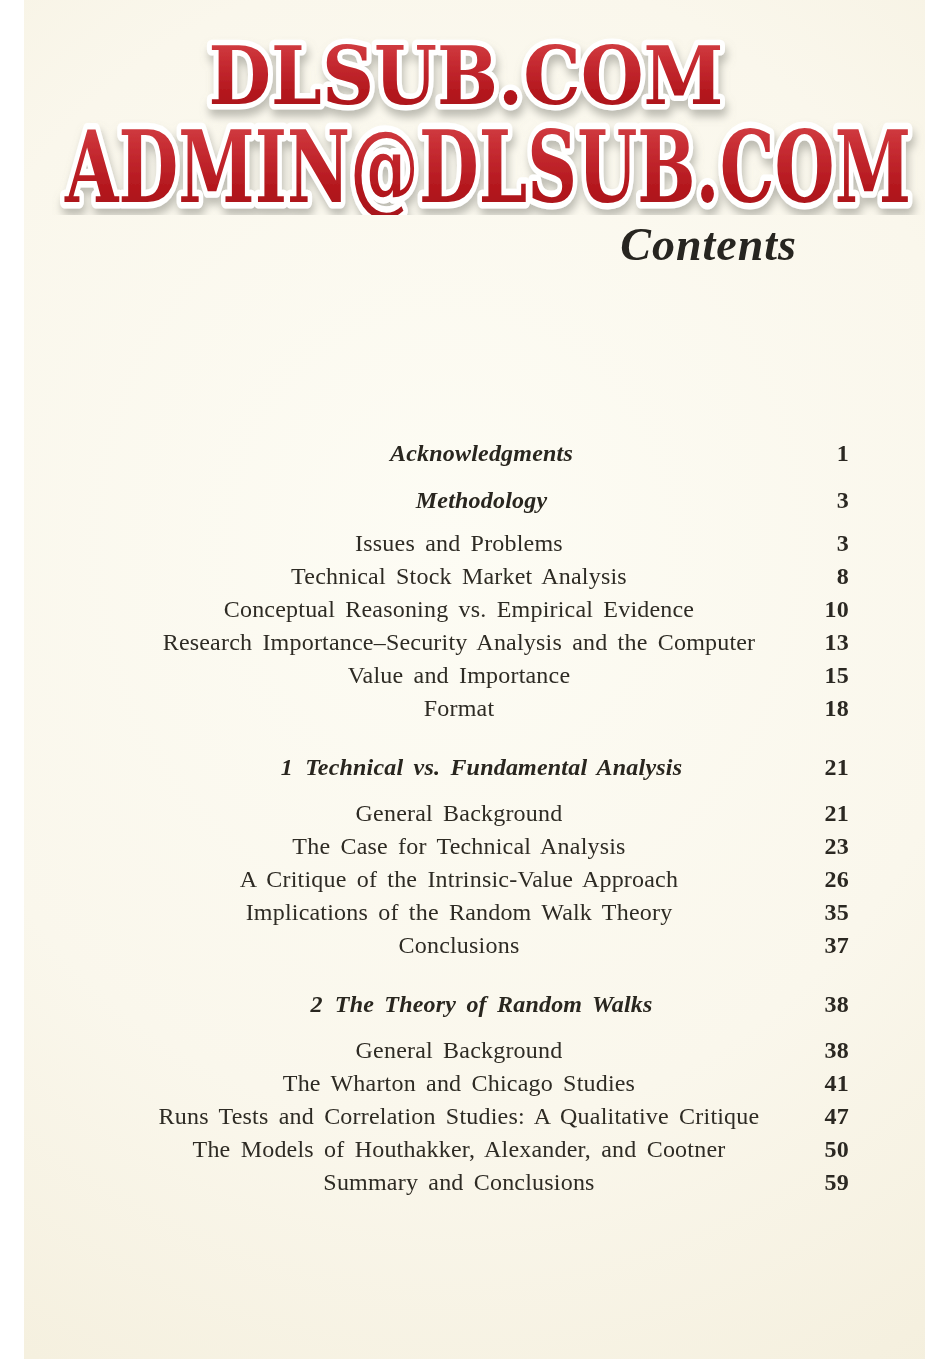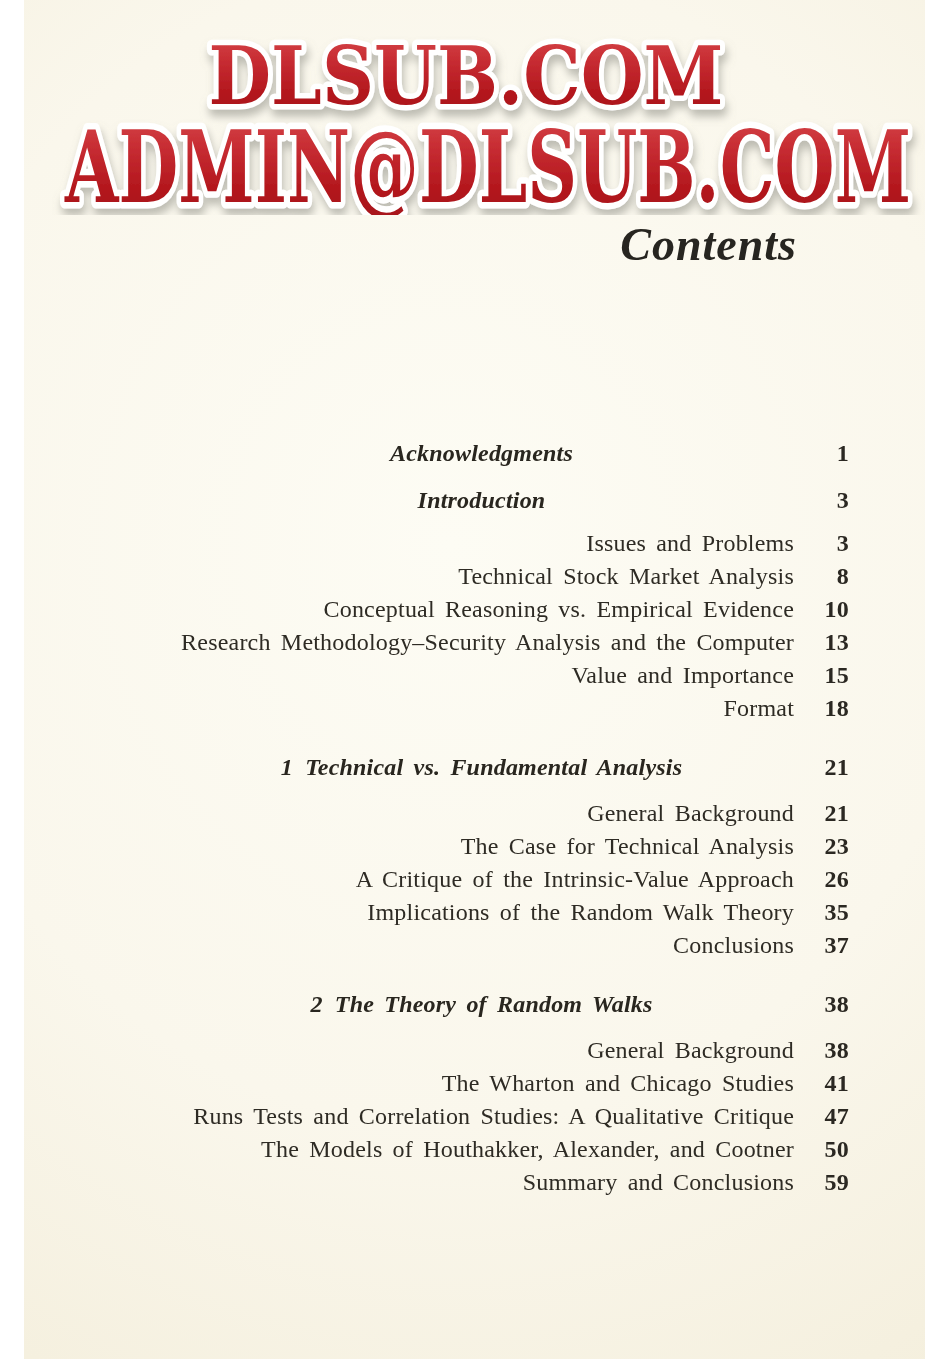--- a/index.html
+++ b/index.html
@@ -54,21 +54,21 @@
     margin: 162px 100px 0 100px;
     font-size: 24px;
   }
   .row {
     display: flex;
     align-items: baseline;
     line-height: 33px;
     letter-spacing: 0.2px;
     word-spacing: 4px;
   }
-  .row .label { flex: 1 1 auto; text-align: right; }
+  .row .label { flex: 1 1 auto; text-align: center; }
   .row .pagenum {
     flex: 0 0 55px;
     width: 55px;
     text-align: right;
     font-weight: 600;
     color: #2b2822;
   }
   .row-heading .label,
   .row-chapter .label {
     text-align: center;
@@ -105,37 +105,37 @@
   </svg>
 
   <div class="contents-title">Contents</div>
 
   <div class="toc">
       <div class="row row-heading first">
       <span class="label">Acknowledgments</span>
       <span class="pagenum">1</span>
     </div>
       <div class="row row-heading">
-      <span class="label">Introduction</span>
+      <span class="label">Methodology</span>
       <span class="pagenum">3</span>
     </div>
       <div class="row row-entry">
       <span class="label">Issues and Problems</span>
       <span class="pagenum">3</span>
     </div>
       <div class="row row-entry">
       <span class="label">Technical Stock Market Analysis</span>
       <span class="pagenum">8</span>
     </div>
       <div class="row row-entry">
       <span class="label">Conceptual Reasoning vs. Empirical Evidence</span>
       <span class="pagenum">10</span>
     </div>
       <div class="row row-entry">
-      <span class="label">Research Methodology–Security Analysis and the Computer</span>
+      <span class="label">Research Importance–Security Analysis and the Computer</span>
       <span class="pagenum">13</span>
     </div>
       <div class="row row-entry">
       <span class="label">Value and Importance</span>
       <span class="pagenum">15</span>
     </div>
       <div class="row row-entry">
       <span class="label">Format</span>
       <span class="pagenum">18</span>
     </div>

